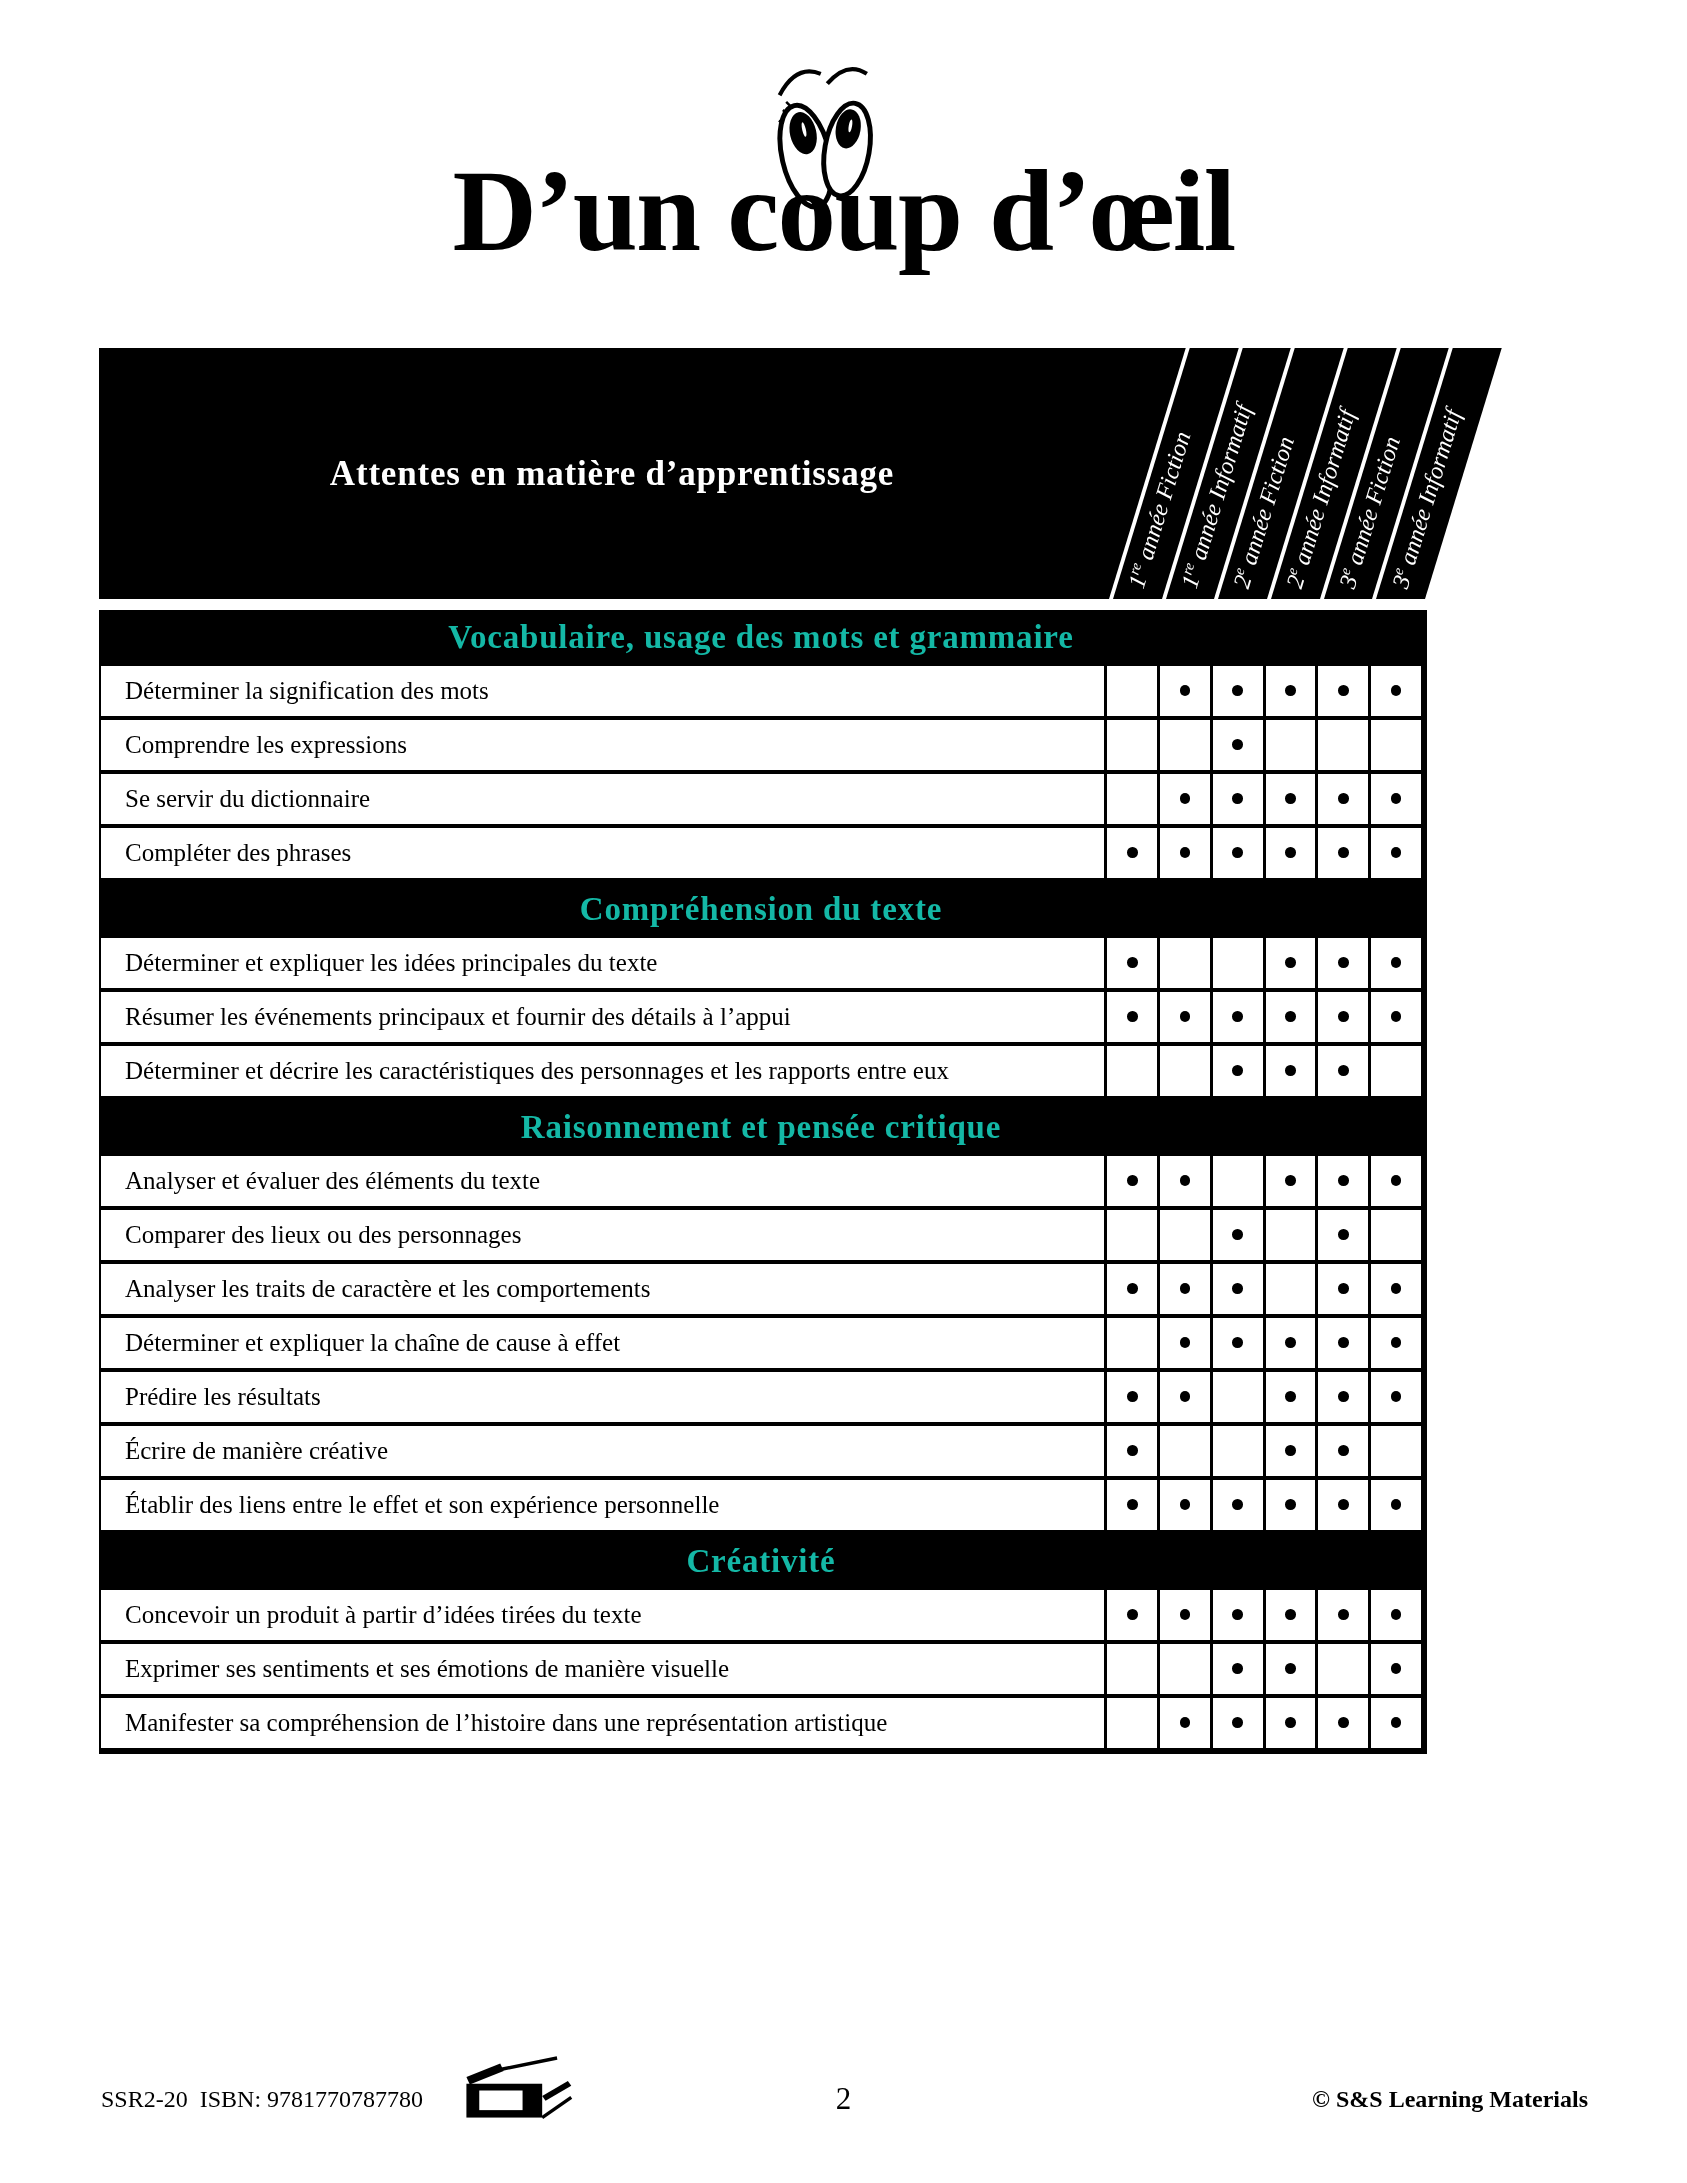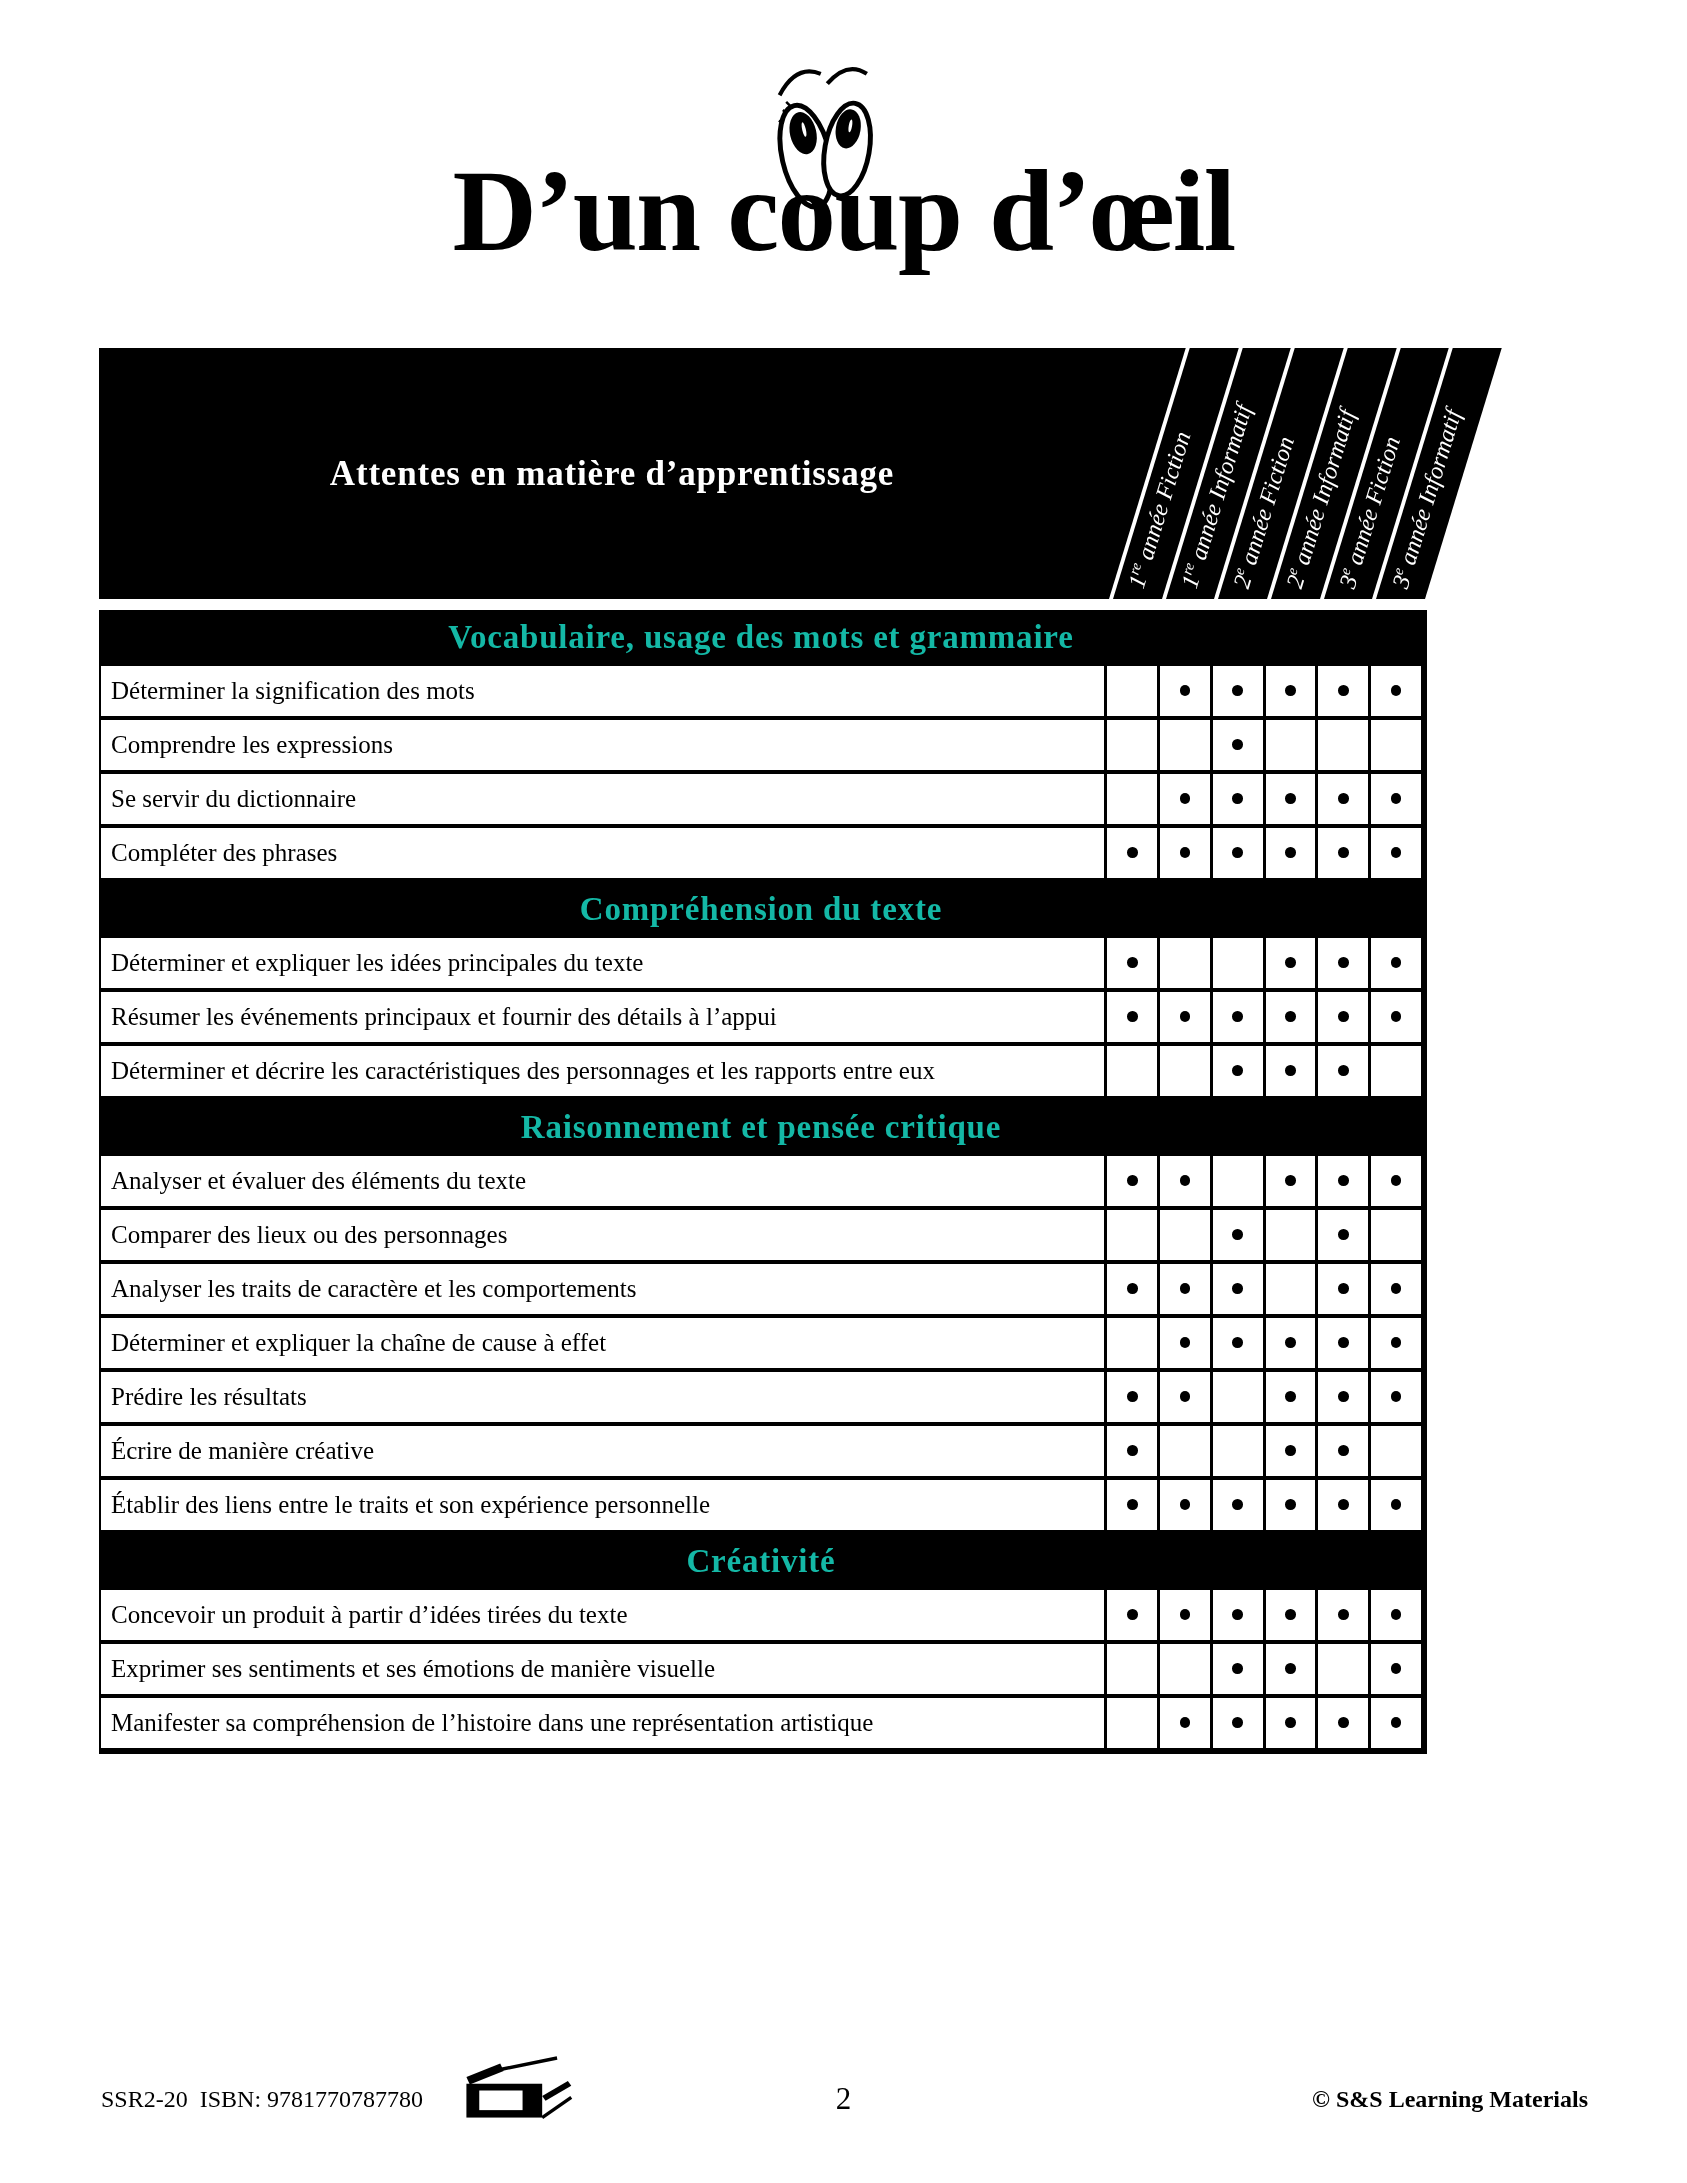--- a/index.html
+++ b/index.html
@@ -54,21 +54,21 @@
   .section-bar{
     height:56px;background:#000;color:#14b8a6;
     display:flex;align-items:center;justify-content:center;
     font-weight:bold;font-size:33px;letter-spacing:0.8px;
   }
   .row{display:flex;height:50px;border-bottom:4.1px solid #000;background:#fff;}
   .section:last-child .row:last-child{border-bottom:none;text-align:right;}
   .row-label{
     width:1008px;box-sizing:border-box;
     display:flex;align-items:center;
-    padding-left:10px;font-size:25px;
+    padding-left:24px;font-size:25px;
     white-space:nowrap;overflow:hidden;
   }
   .dot-cell{
     width:53px;box-sizing:border-box;border-left:3.3px solid #000;
     display:flex;align-items:center;justify-content:center;
   }
   .dot{width:10.7px;height:10.7px;border-radius:50%;background:#000;}
   
   .footer-left{position:absolute;left:101px;top:2086px;font-size:24px;font-weight:normal;white-space:pre;}
   .copier{position:absolute;left:461px;top:2056px;width:115px;height:69px;}
@@ -353,21 +353,21 @@
             <div class="dot-cell"></div>
             <div class="dot-cell">
               <span class="dot"></span>
             </div>
             <div class="dot-cell">
               <span class="dot"></span>
             </div>
             <div class="dot-cell"></div>
           </div>
           <div class="row">
-            <div class="row-label">Établir des liens entre le traits et son expérience personnelle</div>
+            <div class="row-label">Établir des liens entre le effet et son expérience personnelle</div>
             <div class="dot-cell">
               <span class="dot"></span>
             </div>
             <div class="dot-cell">
               <span class="dot"></span>
             </div>
             <div class="dot-cell">
               <span class="dot"></span>
             </div>
             <div class="dot-cell">

